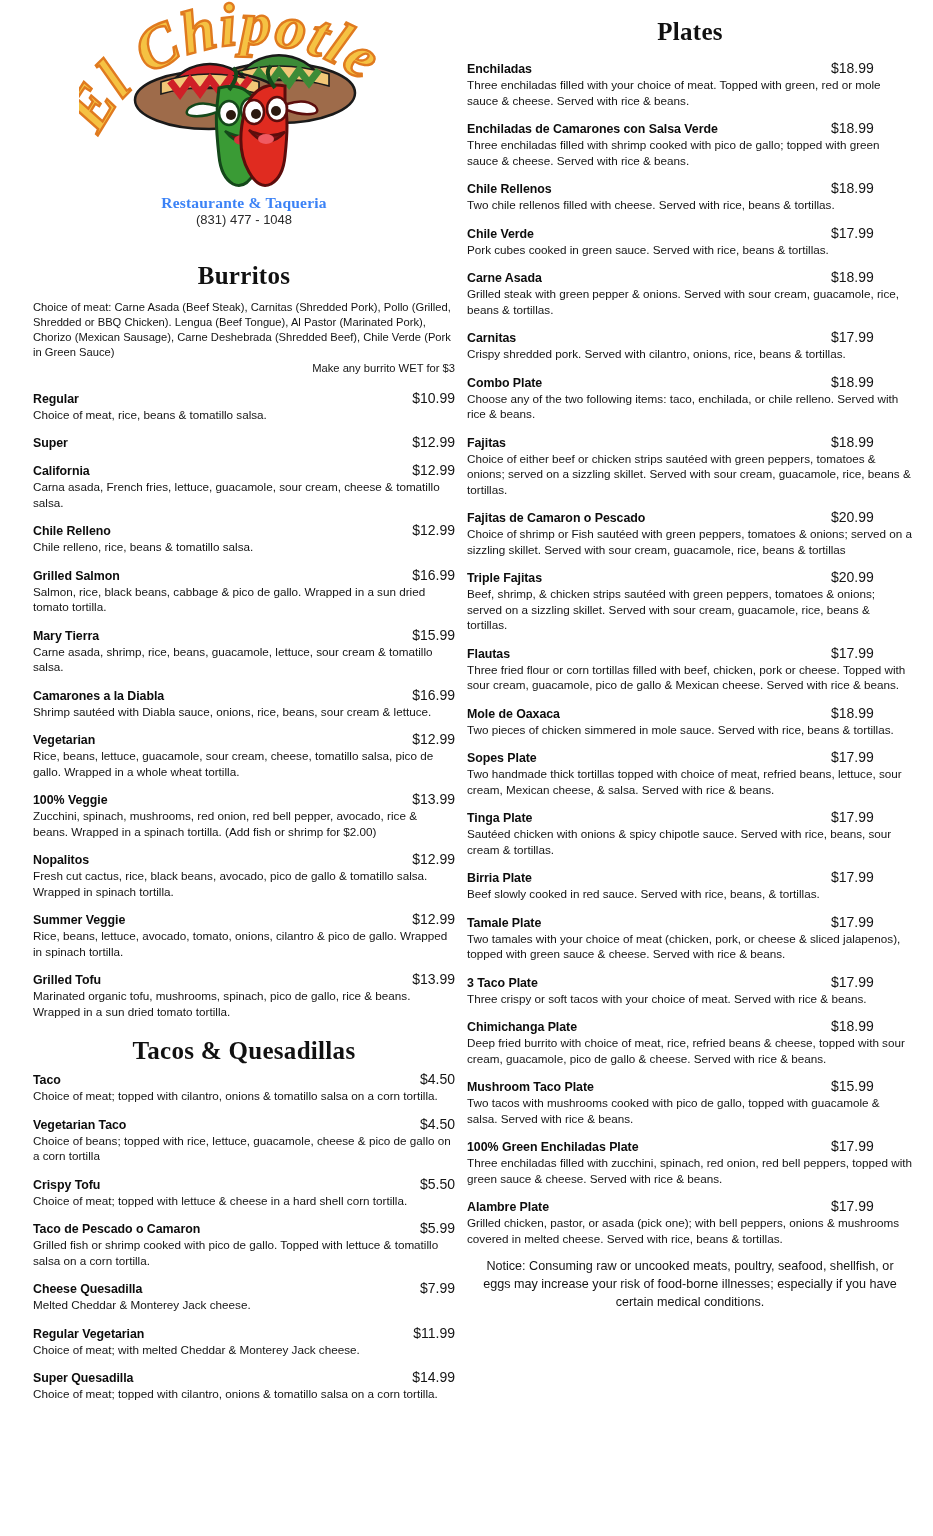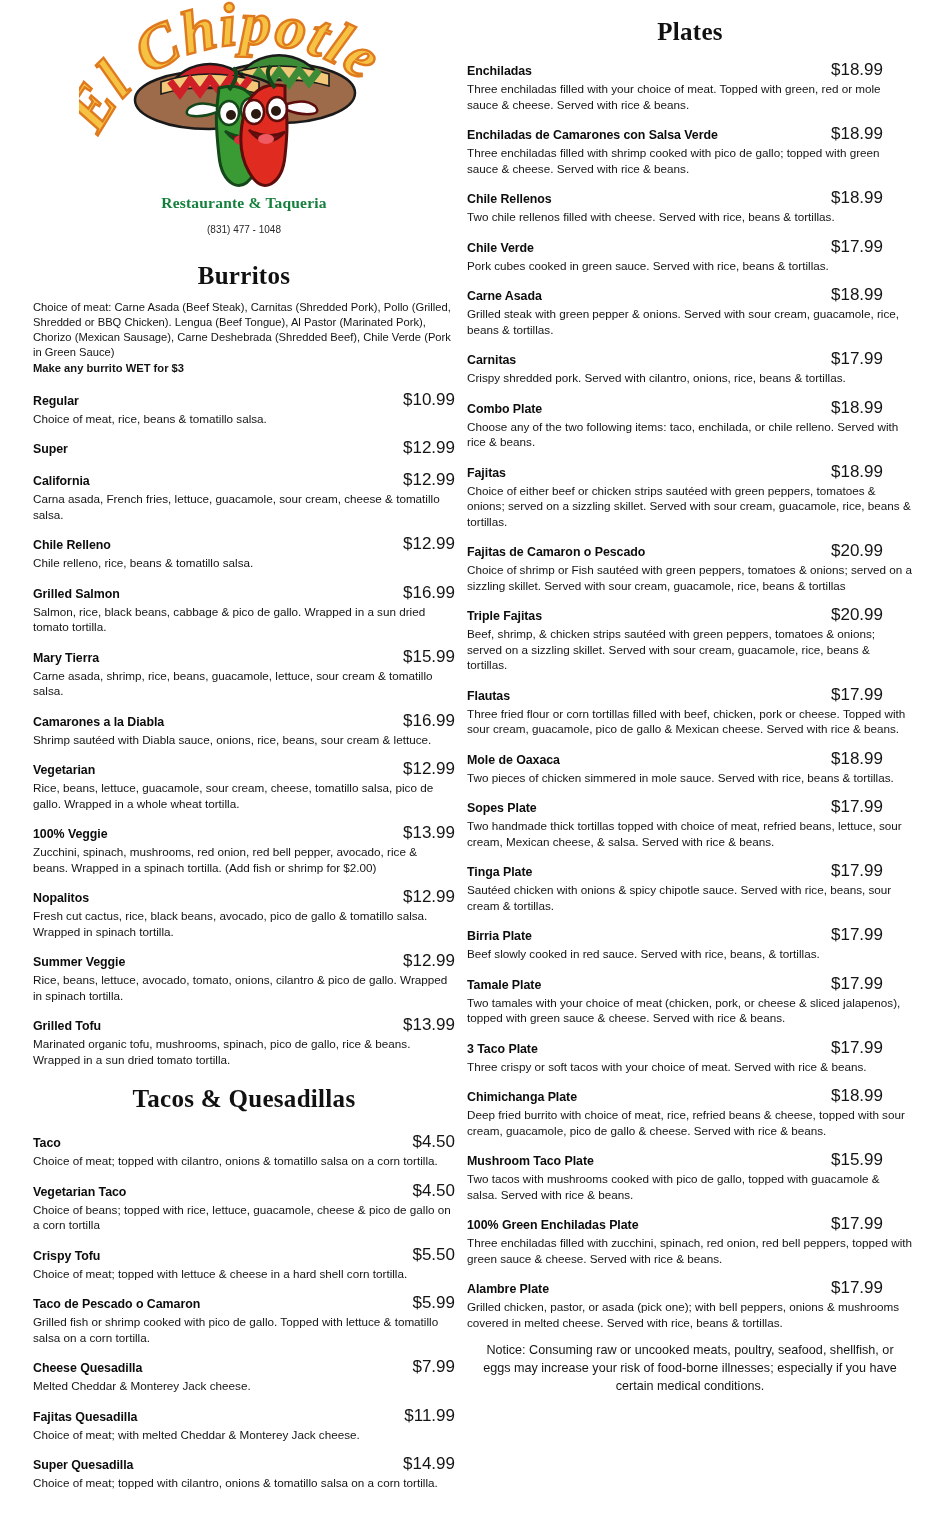--- a/index.html
+++ b/index.html
@@ -43,69 +43,69 @@
     position: relative;
     width: 330px;
     height: 196px;
     margin: 0 auto;
   }
   .logo-svg { display:block; }
   .tagline {
     font-family: "Liberation Serif", serif;
     font-size: 15.5px;
     font-weight: 700;
-    color: #15803d;
+    color: #3b82f6;
     letter-spacing: .2px;
     margin-top: -2px;
   }
   .phone {
     font-family: "Liberation Sans", sans-serif;
-    font-size: 10px;
+    font-size: 13px;
     color: #2a2a2a;
-    margin-top: 12px;
+    margin-top: 0;
   }
 
   
   .section-head {
     font-family: "Liberation Serif", serif;
     font-size: 25px;
     font-weight: 700;
     text-align: center;
     color: #111;
     letter-spacing: .3px;
   }
   .section-head.burritos { margin: 4px 0 10px 0; }
-  .section-head.tacos { margin: 18px 0 19px 0; }
+  .section-head.tacos { margin: 18px 0 6px 0; }
   .section-head.plates { margin: 18px 0 14px 0; }
 
   
   .intro {
     font-size: 11.2px;
     line-height: 1.335;
     color: #141414;
     margin-bottom: 14px;
   }
   .intro b { font-weight: 400; }
-  .intro .wet { display:block; font-weight:700; margin-top: 1px; }
+  .intro .wet { display:block; font-weight:400; margin-top: 1px; text-align: right; }
 
   
   .item { margin-bottom: 12px; }
   .item-head {
     display: flex;
     align-items: baseline;
     margin-bottom: 1px;
   }
   .item-name {
     font-size: 12.4px;
     font-weight: 700;
     color: #0c0c0c;
     letter-spacing: -0.05px;
   }
   .item-price {
-    font-size: 17px;
+    font-size: 14px;
     font-weight: 400;
     color: #141414;
     margin-left: auto;
   }
   .item-desc {
     font-size: 11.7px;
     line-height: 1.325;
     color: #141414;
   }
 
@@ -308,21 +308,21 @@
         </div>
       <div class="item">
           <div class="item-head">
             <span class="item-name">Cheese Quesadilla</span>
             <span class="item-price">$7.99</span>
           </div>
           <div class="item-desc">Melted Cheddar &amp; Monterey Jack cheese.</div>
         </div>
       <div class="item">
           <div class="item-head">
-            <span class="item-name">Fajitas Quesadilla</span>
+            <span class="item-name">Regular Vegetarian</span>
             <span class="item-price">$11.99</span>
           </div>
           <div class="item-desc">Choice of meat; with melted Cheddar &amp; Monterey Jack cheese.</div>
         </div>
       <div class="item">
           <div class="item-head">
             <span class="item-name">Super Quesadilla</span>
             <span class="item-price">$14.99</span>
           </div>
           <div class="item-desc">Choice of meat; topped with cilantro, onions &amp; tomatillo salsa on a corn tortilla.</div>

